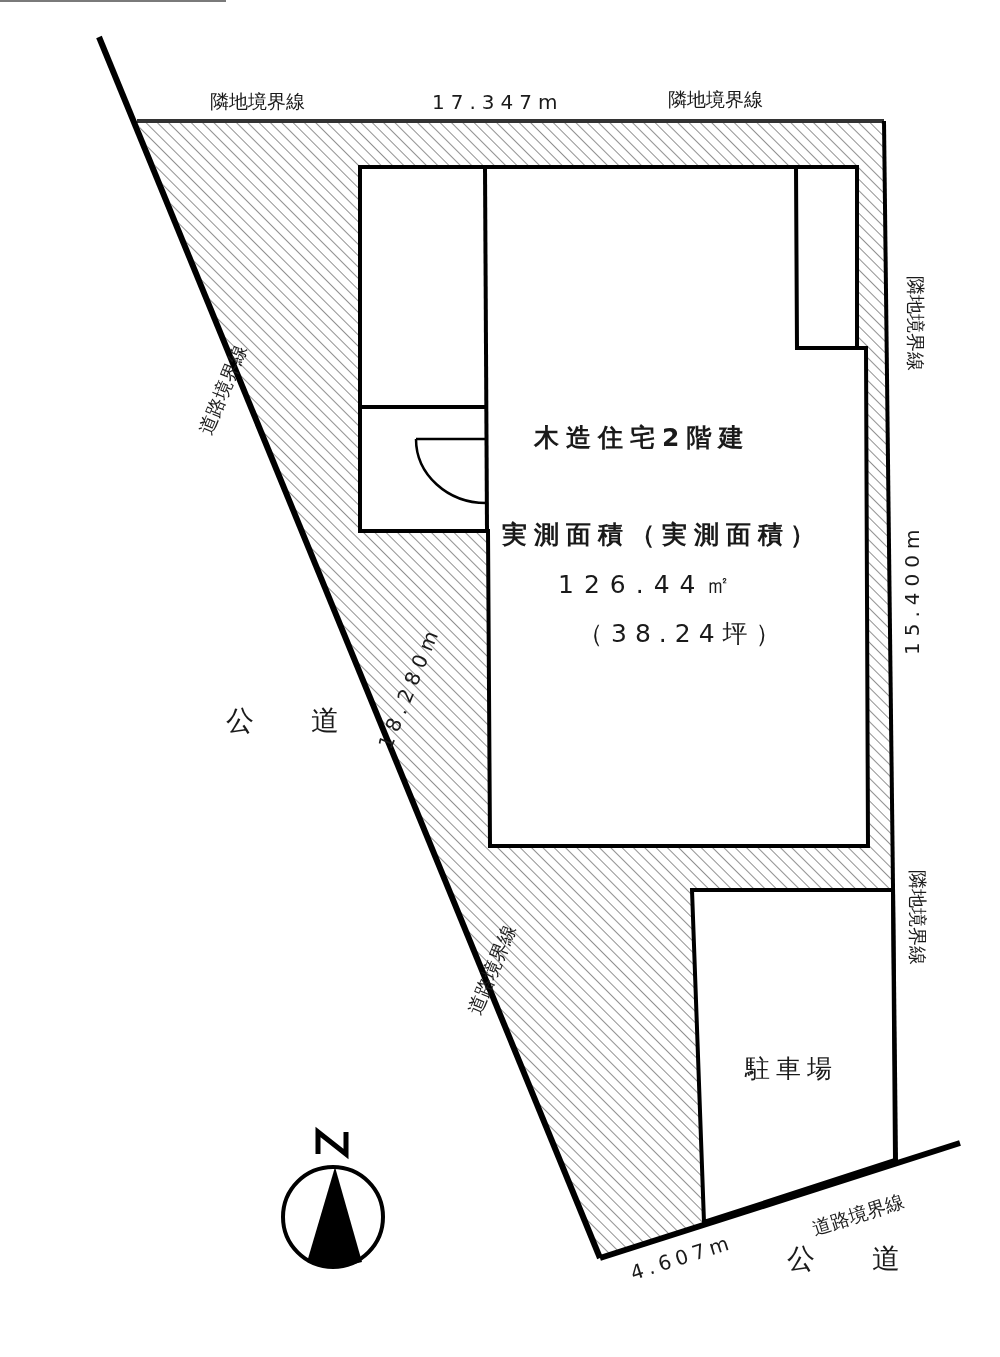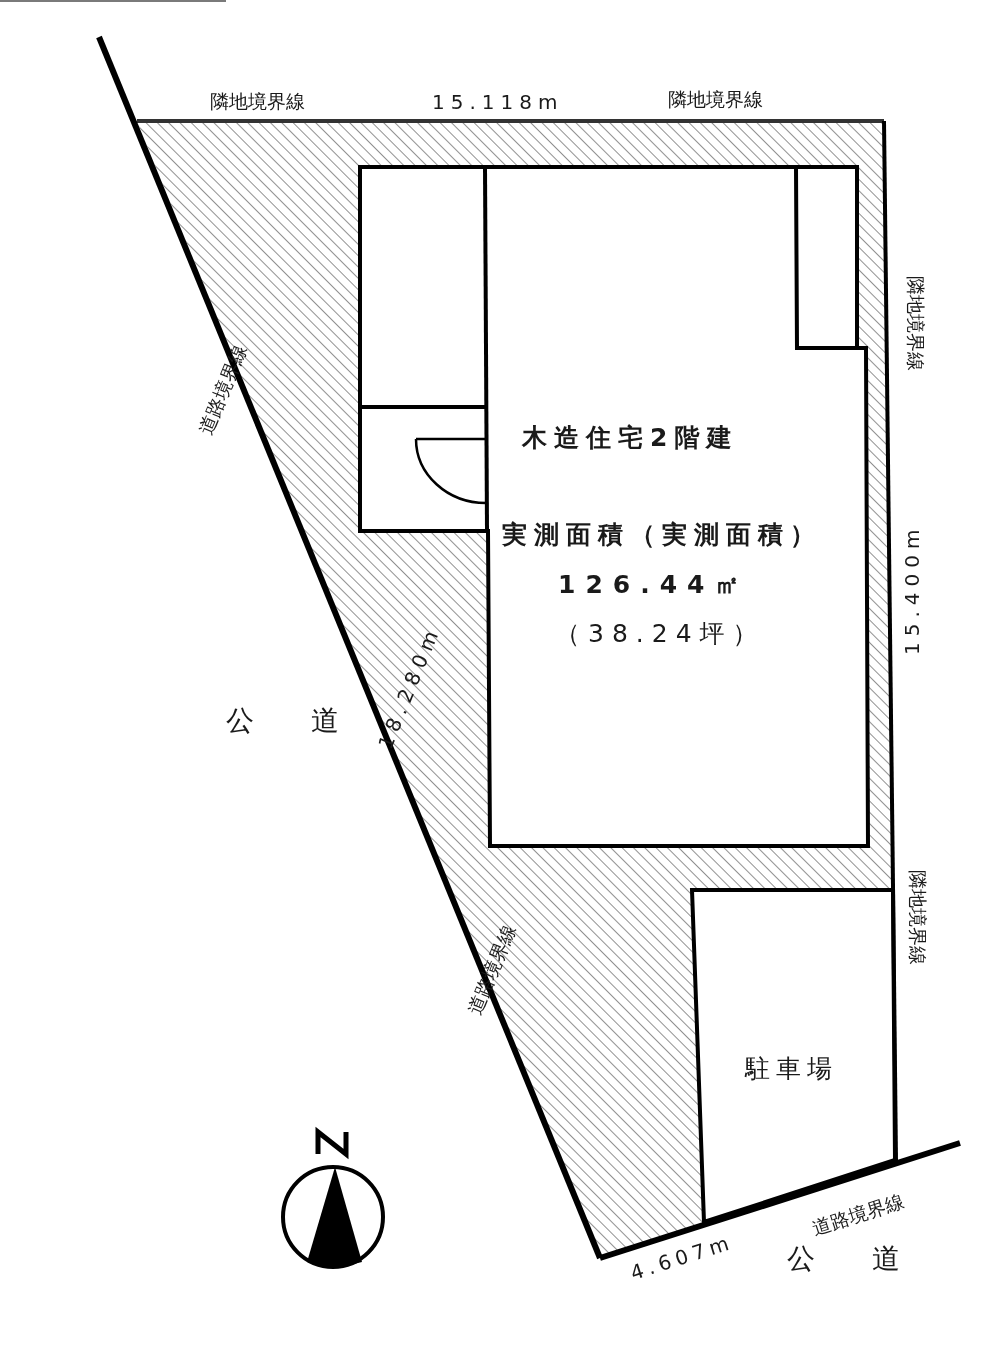--- a/index.html
+++ b/index.html
@@ -50,34 +50,34 @@
   <line x1="600" y1="1258" x2="960" y2="1143" stroke="#000" stroke-width="6"></line>
 
   <g>
     <circle cx="333" cy="1217" r="50" fill="#fff" stroke="#000" stroke-width="4"></circle>
     <path d="M335,1167 L307,1262 Q333,1270 362,1262 Z" fill="#000"></path>
     <path d="M318,1154 L318,1132 L346,1154 L346,1132" fill="none" stroke="#000" stroke-width="5"></path>
   </g>
 </svg>
 
 <div class="lbl small" style="left:210px; top:92px;">隣地境界線</div>
-<div class="lbl dim" style="left:432px; top:92px;">15.118m</div>
+<div class="lbl dim" style="left:432px; top:92px;">17.347m</div>
 <div class="lbl small" style="left:668px; top:90px;">隣地境界線</div>
 
 <div class="lbl small rot90" style="left:925px; top:276px;">隣地境界線</div>
 <div class="lbl dim rotm90" style="left:902px; top:655px;">15.400m</div>
 <div class="lbl small rot90" style="left:927px; top:870px;">隣地境界線</div>
 
 <div class="lbl small" style="left:196px; top:430px; transform-origin:0 0; transform:rotate(-67.7deg);">道路境界線</div>
 <div class="lbl dim" style="left:375px; top:744px; transform-origin:0 0; transform:rotate(-67.7deg);">18.280m</div>
 <div class="lbl small" style="left:465px; top:1010px; transform-origin:0 0; transform:rotate(-67.7deg);">道路境界線</div>
 <div class="lbl road" style="left:226px; top:707px;">公 道</div>
 
-<div class="lbl big" style="left:522px; top:425px;">木造住宅2階建</div>
+<div class="lbl big" style="left:534px; top:425px;">木造住宅2階建</div>
 <div class="lbl big" style="left:502px; top:522px;">実測面積（実測面積）</div>
-<div class="lbl big" style="left:558px; top:572px; letter-spacing:10px; font-weight:bold;">126.44㎡</div>
-<div class="lbl big" style="left:555px; top:621px; letter-spacing:8px; font-weight:normal;">（38.24坪）</div>
+<div class="lbl big" style="left:558px; top:572px; letter-spacing:10px; font-weight:normal;">126.44㎡</div>
+<div class="lbl big" style="left:578px; top:621px; letter-spacing:8px; font-weight:normal;">（38.24坪）</div>
 
 <div class="lbl big" style="left:745px; top:1056px; font-weight:normal; letter-spacing:6px;">駐車場</div>
 
 <div class="lbl dim" style="left:628px; top:1264px; transform-origin:0 0; transform:rotate(-17.7deg); letter-spacing:5px;">4.607m</div>
 <div class="lbl small" style="left:810px; top:1220px; transform-origin:0 0; transform:rotate(-17.7deg);">道路境界線</div>
 <div class="lbl road" style="left:787px; top:1245px;">公 道</div>
 
 </body></html>

